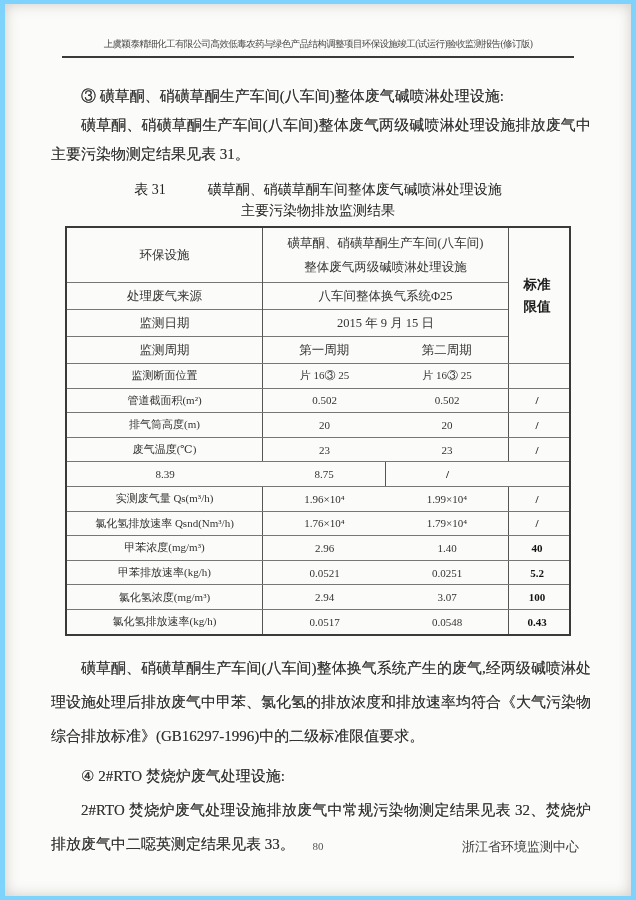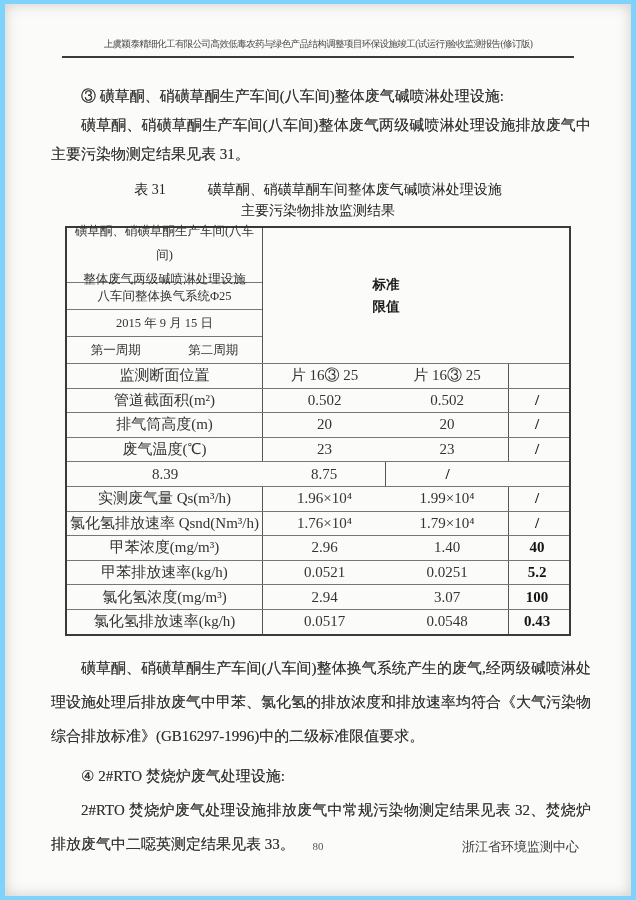--- a/index.html
+++ b/index.html
@@ -39,21 +39,21 @@
   .bb{border-bottom:1px solid #777;}
   .two-line{flex-direction:column;line-height:24px;}
   .periods{justify-content:space-around;}
   .stdh{display:flex;flex-direction:column;align-items:center;justify-content:center;
         font-weight:bold;font-size:13.5px;line-height:22px;color:#1c1c1c;}
   .t-row{display:grid;grid-template-columns:196px 123px 123px 56px;height:23.6px;
          border-top:1px solid #777;}
   .t-row .lb{border-right:1px solid #555;}
   .t-row .v2{border-right:1px solid #555;}
   .t-row .sd{font-weight:bold;color:#141414;}
-  .t-row .cell{font-size:15px;font-family:Liberation Serif, serif;}
+  .t-row .cell{font-size:11px;}
 
   
   .page-num{position:absolute;left:0;right:0;bottom:44px;text-align:center;font-size:11px;color:#555;}
   .footer-org{position:absolute;right:52px;bottom:40px;font-size:13px;color:#3a3a3a;}
 </style>
 </head>
 <body>
 
 <div class="scan-canvas">
   <div class="page">
@@ -66,20 +66,26 @@
 
       <div class="tbl-title">
         <div>
           <span class="t-no">表 31</span><span>磺草酮、硝磺草酮车间整体废气碱喷淋处理设施</span>
         </div>
         <div>主要污染物排放监测结果</div>
       </div>
 
       <div class="tbl">
         <div class="t-top">
+          <div class="lbls">
+            <div class="cell h52 bb">环保设施</div>
+            <div class="cell h26 bb">处理废气来源</div>
+            <div class="cell h26 bb">监测日期</div>
+            <div class="cell h26">监测周期</div>
+          </div>
           <div class="vals">
             <div class="cell h52 bb two-line">
               <div>磺草酮、硝磺草酮生产车间(八车间)</div>
               <div>整体废气两级碱喷淋处理设施</div>
             </div>
             <div class="cell h26 bb">八车间整体换气系统Φ25</div>
             <div class="cell h26 bb">2015 年 9 月 15 日</div>
             <div class="cell h26 periods">
               <span>第一周期</span>
               <span>第二周期</span>

